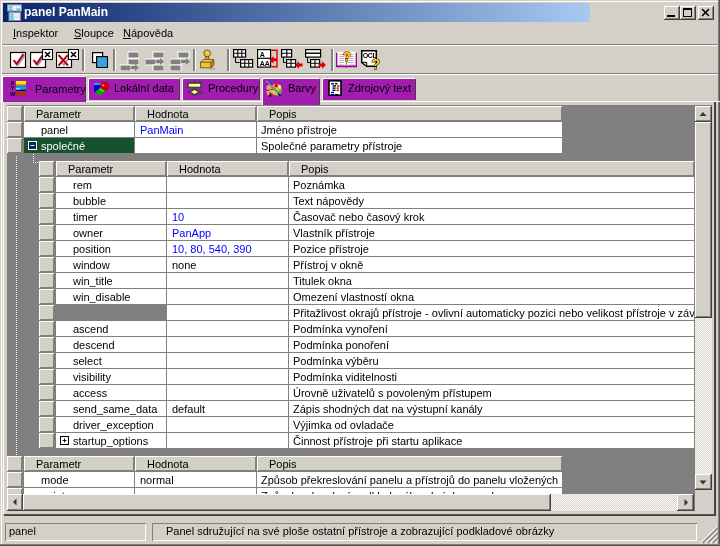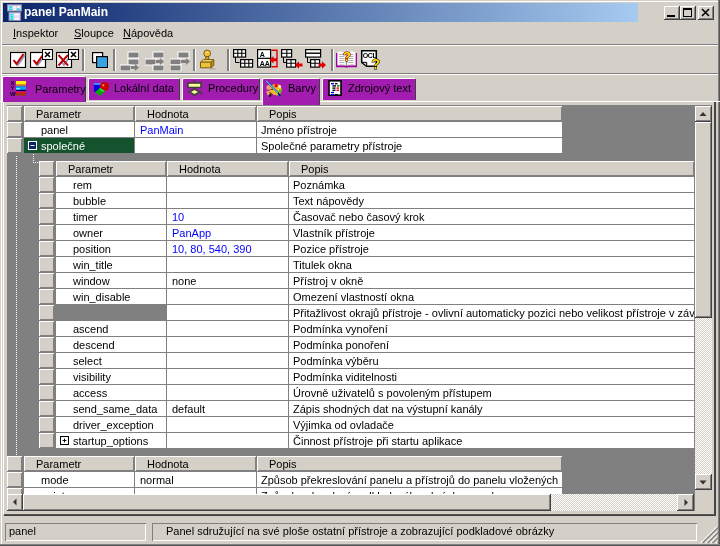--- a/index.html
+++ b/index.html
@@ -33,21 +33,21 @@
 </style></head>
 <body>
 
 <div class="ab" style="left:1px;top:1px;width:717px;height:1px;background:#fff"></div>
 <div class="ab" style="left:1px;top:1px;width:1px;height:543px;background:#fff"></div>
 <div class="ab" style="left:718px;top:0;width:1px;height:546px;background:#808080"></div>
 <div class="ab" style="left:719px;top:0;width:1px;height:546px;background:#555"></div>
 <div class="ab" style="left:0;top:544px;width:720px;height:1px;background:#808080"></div>
 <div class="ab" style="left:0;top:545px;width:720px;height:1px;background:#555"></div>
 
-<div class="ab" style="left:3px;top:3px;width:635px;height:19px;background:linear-gradient(to right,#0a246a,#a6caf0)">
+<div class="ab" style="left:3px;top:3px;width:587px;height:19px;background:linear-gradient(to right,#0a246a,#a6caf0)">
   <svg class="ab" style="left:3px;top:1px" width="17" height="17" viewBox="0 0 17 17">
     <rect x="1.5" y="0.8" width="14" height="6.2" fill="#d8d4ec" stroke="#8c88aa" stroke-width="1"></rect>
     <rect x="3" y="2.2" width="3.2" height="1.5" fill="#00e8e8"></rect>
       <rect x="7" y="2.2" width="3" height="1.5" fill="#fff"></rect>
       <rect x="10.8" y="2.2" width="3" height="1.5" fill="#fff"></rect>
     <rect x="3" y="4.6" width="3.2" height="1.5" fill="#00e8e8"></rect>
       <rect x="7" y="4.6" width="3" height="1.5" fill="#fff"></rect>
       <rect x="10.8" y="4.6" width="3" height="1.5" fill="#00e8e8"></rect>
     <rect x="3" y="8.2" width="11.5" height="8.2" fill="#d8d4ec" stroke="#8c88aa" stroke-width="1"></rect>
     <rect x="4.5" y="9.8" width="2.8" height="1.6" fill="#00e8e8"></rect>
@@ -346,29 +346,29 @@
         <span class="c3">Vlastník přístroje</span>
       </div>
     <div class="r">
         <i class="g"></i>
         <span class="c1">position</span>
         <span class="c2 blue">10, 80, 540, 390</span>
         <span class="c3">Pozice přístroje</span>
       </div>
     <div class="r">
         <i class="g"></i>
-        <span class="c1">win_title</span>
-        <span class="c2"></span>
-        <span class="c3">Titulek okna</span>
-      </div>
-    <div class="r">
-        <i class="g"></i>
         <span class="c1">window</span>
         <span class="c2">none</span>
         <span class="c3">Přístroj v okně</span>
+      </div>
+    <div class="r">
+        <i class="g"></i>
+        <span class="c1">win_title</span>
+        <span class="c2"></span>
+        <span class="c3">Titulek okna</span>
       </div>
     <div class="r">
         <i class="g"></i>
         <span class="c1">win_disable</span>
         <span class="c2"></span>
         <span class="c3">Omezení vlastností okna</span>
       </div>
     <div class="r">
         <i class="g"></i>
         <span class="c2"></span>

